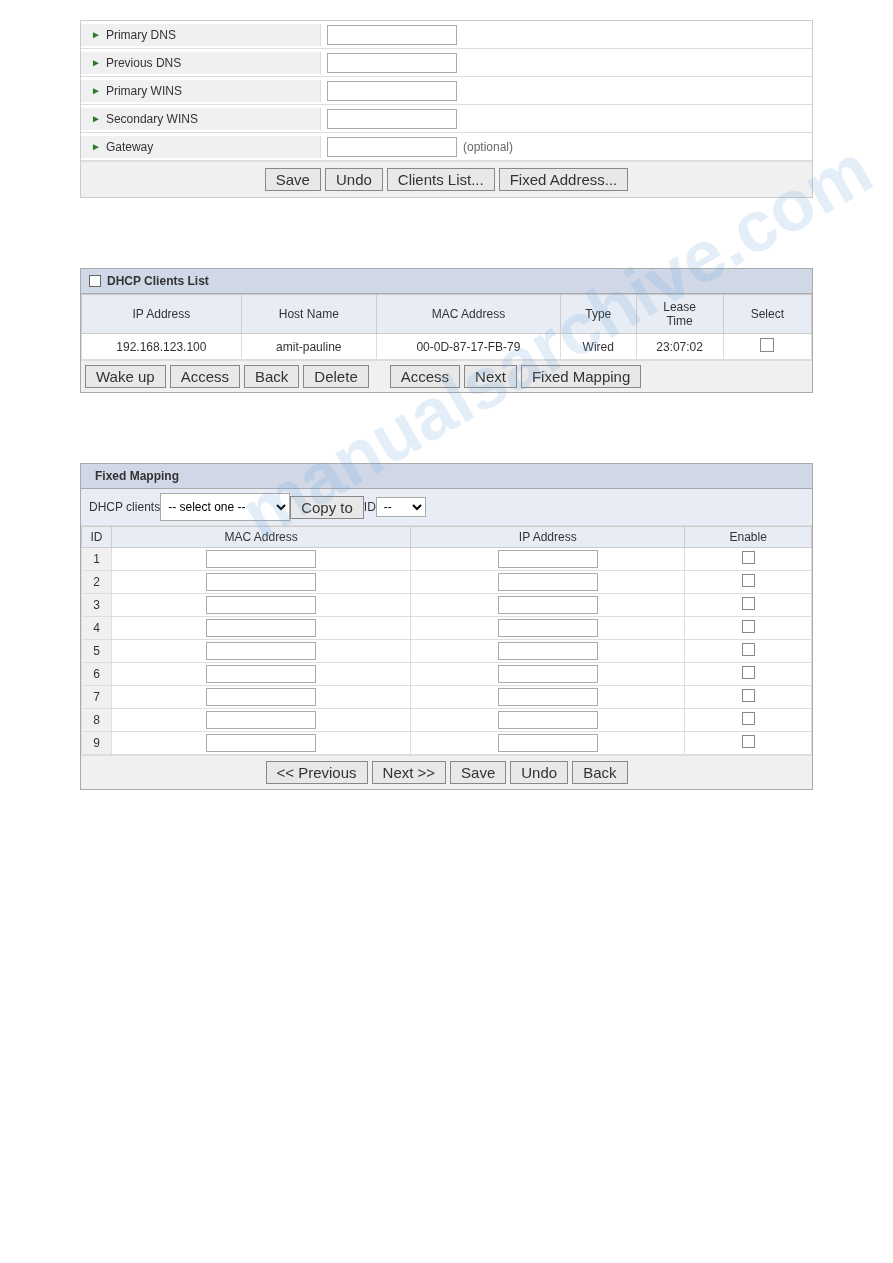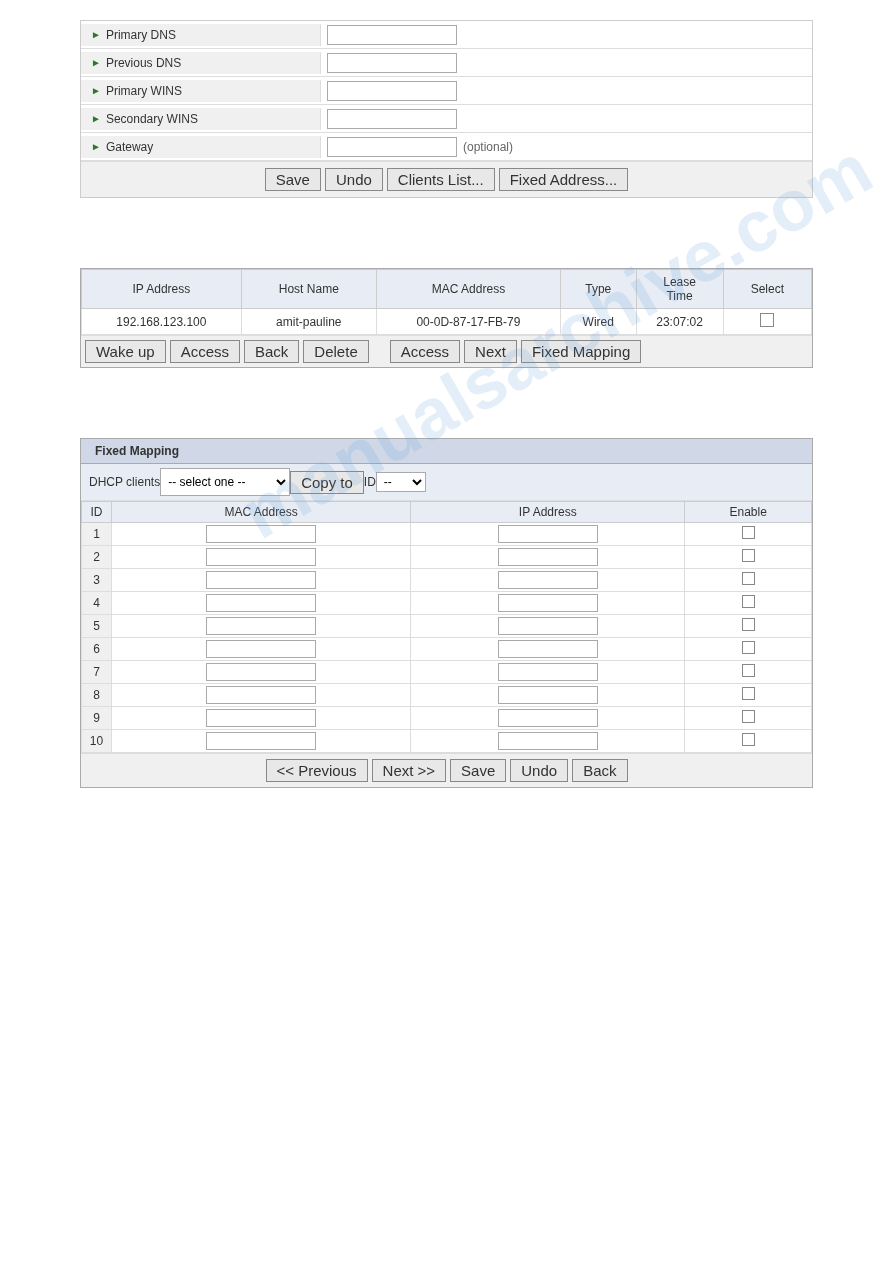--- a/index.html
+++ b/index.html
@@ -354,20 +354,24 @@
       <button class="btn">Save</button>
       <button class="btn">Undo</button>
       <button class="btn">Clients List...</button>
       <button class="btn">Fixed Address...</button>
     </div>
   </div>
 
   <div class="section-spacer"></div>
 
   <div class="dhcp-section">
+    <div class="dhcp-header">
+      <span class="checkbox-icon"></span>
+      <span>DHCP Clients List</span>
+    </div>
     <table class="dhcp-table">
       <thead>
         <tr>
           <th>IP Address</th>
           <th>Host Name</th>
           <th>MAC Address</th>
           <th>Type</th>
           <th>Lease<br>Time</th>
           <th>Select</th>
         </tr>
@@ -475,26 +479,20 @@
       <td><input type="text" class="fixed-input" style=""></td>
       <td><input type="text" class="fixed-input-ip" style=""></td>
       <td><span class="fixed-enable-checkbox"></span></td>
     </tr>
           <tr>
       <td>9</td>
       <td><input type="text" class="fixed-input" style=""></td>
       <td><input type="text" class="fixed-input-ip" style=""></td>
       <td><span class="fixed-enable-checkbox"></span></td>
     </tr>
-          <tr>
-      <td>10</td>
-      <td><input type="text" class="fixed-input" style=""></td>
-      <td><input type="text" class="fixed-input-ip" style=""></td>
-      <td><span class="fixed-enable-checkbox"></span></td>
-    </tr>
         </tbody>
     </table>
     <div class="fixed-buttons">
       <button class="btn">&lt;&lt; Previous</button>
       <button class="btn">Next &gt;&gt;</button>
       <button class="btn">Save</button>
       <button class="btn">Undo</button>
       <button class="btn">Back</button>
     </div>
   </div>

